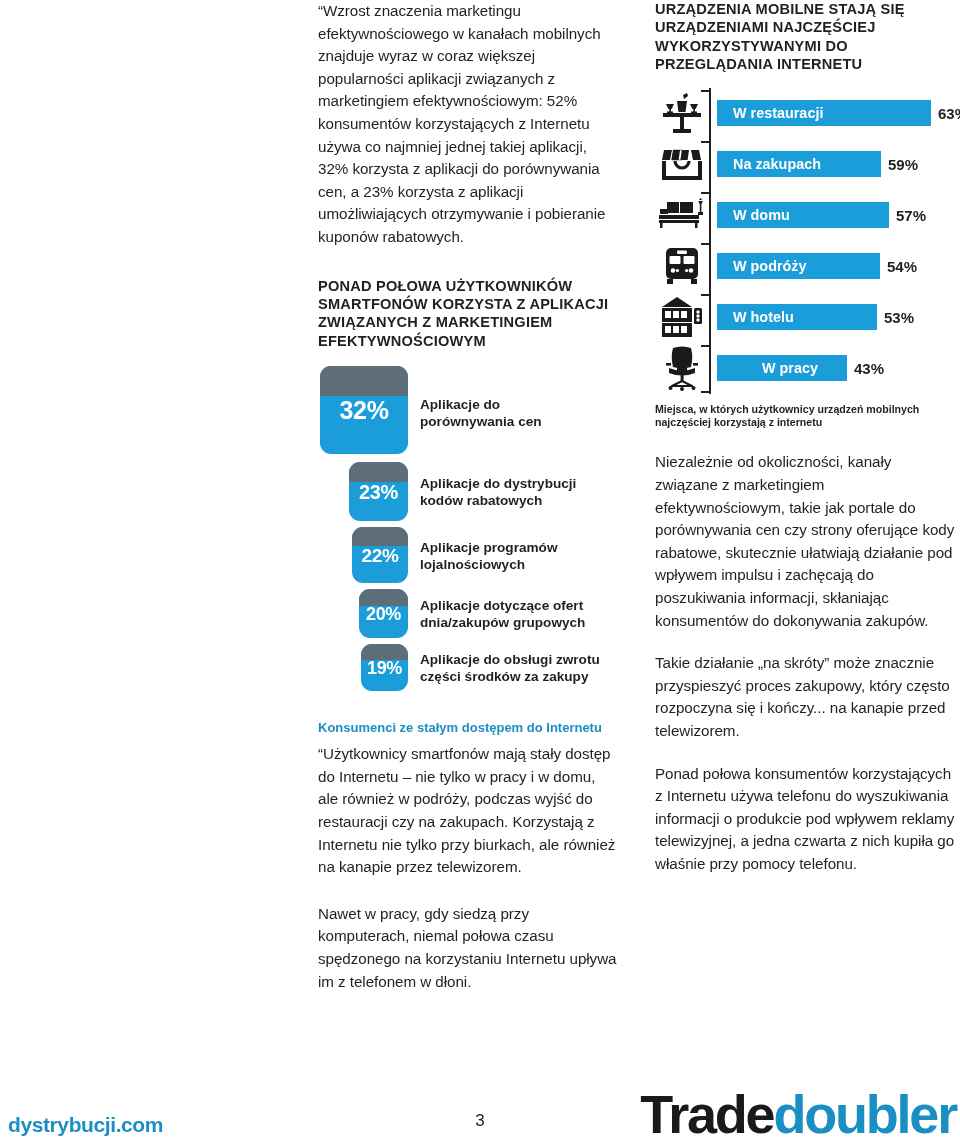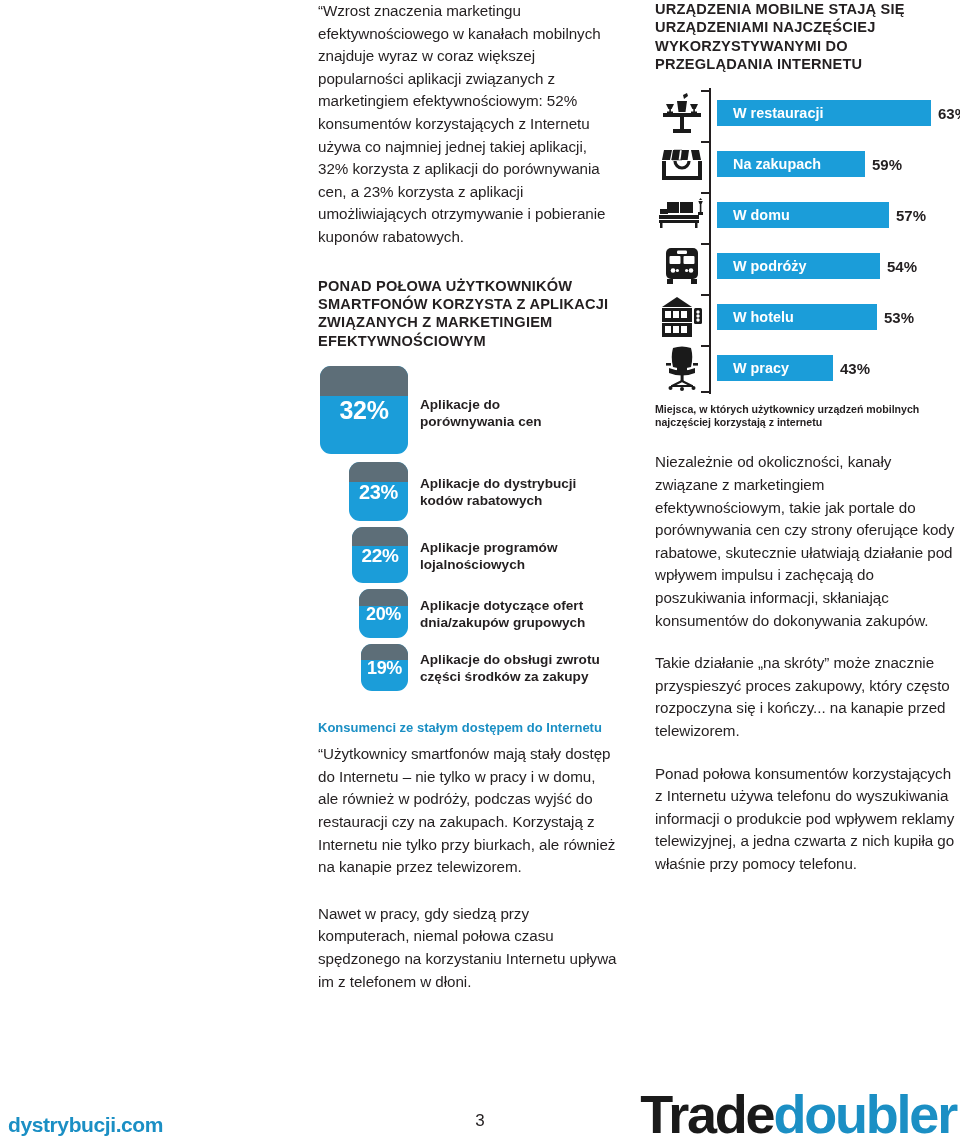--- a/index.html
+++ b/index.html
@@ -235,21 +235,21 @@
             <path d="M4 8 L12 8 L10 18 L2 18 Z" fill="#1a1a1a"></path>
             <path d="M14 8 L22 8 L22 18 L12 18 Z" fill="#ffffff" stroke="#1a1a1a" stroke-width="0.5"></path>
             <path d="M13 8 L20 8 L18.6 18 L11.4 18 Z" fill="#1a1a1a"></path>
             <path d="M22 8 L29 8 L27.6 18 L20.4 18 Z" fill="#1a1a1a"></path>
             <path d="M31 8 L39 8 L41 18 L33 18 Z" fill="#1a1a1a"></path>
             <path d="M4 19 L4 36 L40 36 L40 19" fill="none" stroke="#1a1a1a" stroke-width="4"></path>
             <path d="M15 19 a7 7 0 0 0 14 0" fill="none" stroke="#1a1a1a" stroke-width="3.2"></path>
           </svg>
         </div>
         <div class="bar-wrap">
-          <div class="bar" style="width:148px;">
+          <div class="bar" style="width:164px;">
             <span class="blabel">Na zakupach</span>
           </div>
           <span class="bval">59%</span>
         </div>
       </div>
 
       <div class="brow">
         <div class="tick" style="top:2px;"></div>
         <div class="icon-cell">
           <svg width="48" height="34" viewBox="0 0 48 34" aria-hidden="true">
@@ -339,21 +339,21 @@
             <rect x="32" y="18" width="5" height="2.6" fill="#1a1a1a"></rect>
             <rect x="19.6" y="28" width="3" height="9" fill="#1a1a1a"></rect>
             <path d="M10 40 L32 40 L32 42 L10 42 Z" fill="#1a1a1a"></path>
             <path d="M21 36 L11 41 M21 36 L31 41" stroke="#1a1a1a" stroke-width="2"></path>
             <circle cx="9.5" cy="43" r="2" fill="#1a1a1a"></circle>
             <circle cx="32.5" cy="43" r="2" fill="#1a1a1a"></circle>
             <circle cx="21" cy="44" r="2" fill="#1a1a1a"></circle>
           </svg>
         </div>
         <div class="bar-wrap">
-          <div class="bar" style="width:116px;">
+          <div class="bar" style="width:130px;justify-content:center;">
             <span class="blabel">W pracy</span>
           </div>
           <span class="bval">43%</span>
         </div>
       </div>
     </div>
 
     <div class="chart-caption">Miejsca, w których użytkownicy urządzeń mobilnych najczęściej korzystają z internetu</div>
 
     <div class="right-body">

